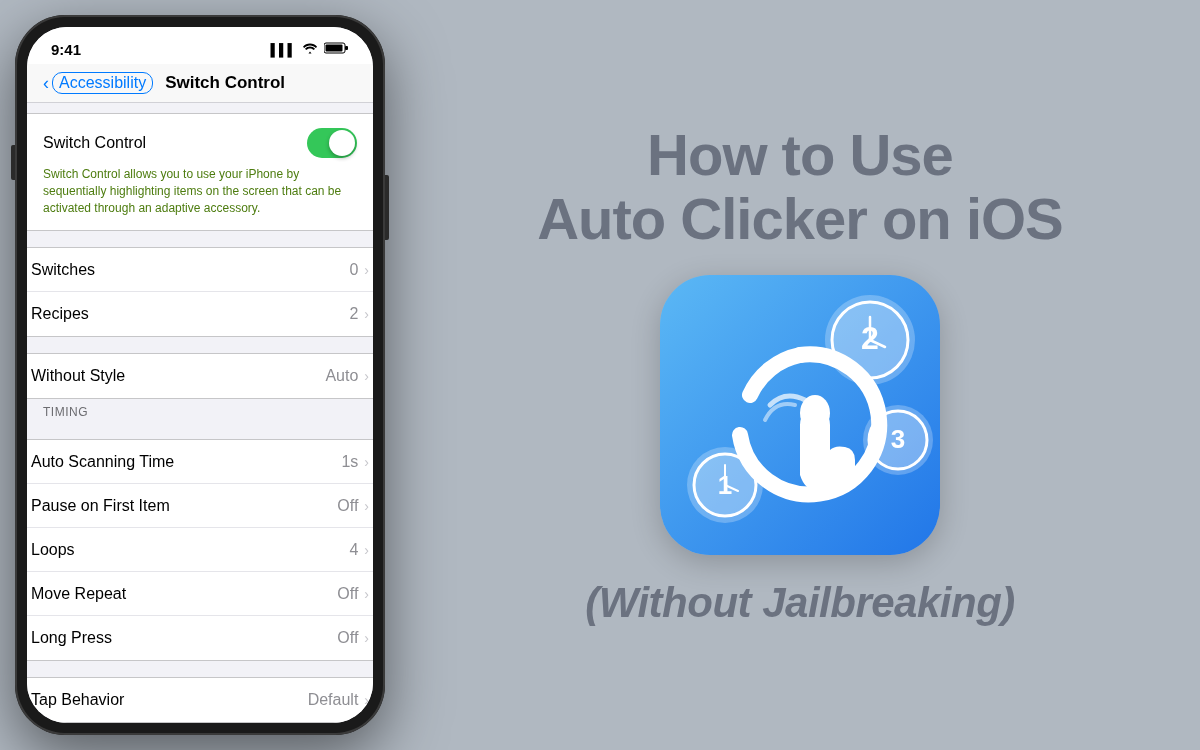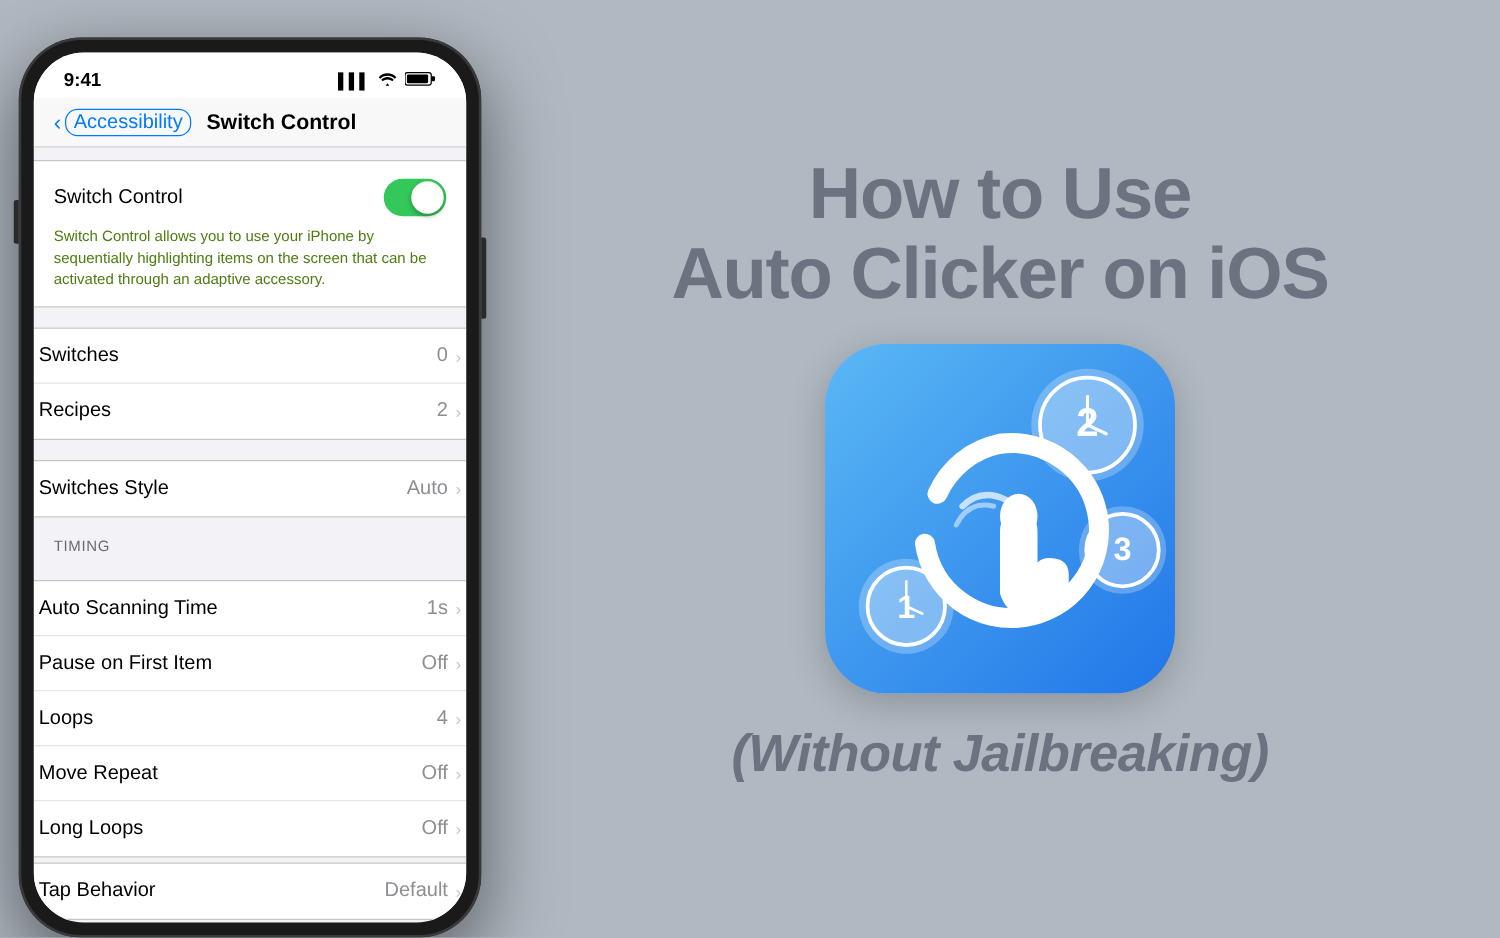--- a/index.html
+++ b/index.html
@@ -11,21 +11,21 @@
       align-items: center;
       font-family: -apple-system, BlinkMacSystemFont, 'Helvetica Neue', sans-serif;
       overflow: hidden;
     }
 
     
     .left-side {
       width: 400px;
       height: 750px;
       display: flex;
-      align-items: flex-end;
+      align-items: center;
       justify-content: center;
       flex-shrink: 0;
     }
 
     .phone-container {
       width: 370px;
       height: 720px;
       background: #1a1a1a;
       border-radius: 50px;
       padding: 12px;
@@ -206,21 +206,20 @@
       font-size: 14px;
     }
 
     .section-label {
       font-size: 12px;
       color: #6c6c70;
       font-weight: 500;
       text-transform: uppercase;
       letter-spacing: 0.5px;
       padding: 6px 16px 4px;
-      margin-top: 10px;
     }
 
     
     .right-side {
       flex: 1;
       height: 740px;
       display: flex;
       flex-direction: column;
       align-items: center;
       justify-content: center;
@@ -320,21 +319,21 @@
             <span class="settings-row-label">Recipes</span>
             <div class="settings-row-value">
               <span>2</span>
               <span class="chevron">›</span>
             </div>
           </div>
         </div>
 
         <div class="settings-group">
           <div class="settings-row">
-            <span class="settings-row-label">Switches Style</span>
+            <span class="settings-row-label">Without Style</span>
             <div class="settings-row-value">
               <span>Auto</span>
               <span class="chevron">›</span>
             </div>
           </div>
         </div>
 
         <div class="section-label">TIMING</div>
         <div class="settings-group">
           <div class="settings-row">
@@ -359,29 +358,29 @@
             </div>
           </div>
           <div class="settings-row">
             <span class="settings-row-label">Move Repeat</span>
             <div class="settings-row-value">
               <span>Off</span>
               <span class="chevron">›</span>
             </div>
           </div>
           <div class="settings-row">
-            <span class="settings-row-label">Long Loops</span>
+            <span class="settings-row-label">Long Press</span>
             <div class="settings-row-value">
               <span>Off</span>
               <span class="chevron">›</span>
             </div>
           </div>
         </div>
 
-        <div class="settings-group" style="margin-top:4px;">
+        <div class="settings-group" style="margin-top:16px;">
           <div class="settings-row">
             <span class="settings-row-label">Tap Behavior</span>
             <div class="settings-row-value">
               <span>Default</span>
               <span class="chevron">›</span>
             </div>
           </div>
 
         </div>
 

